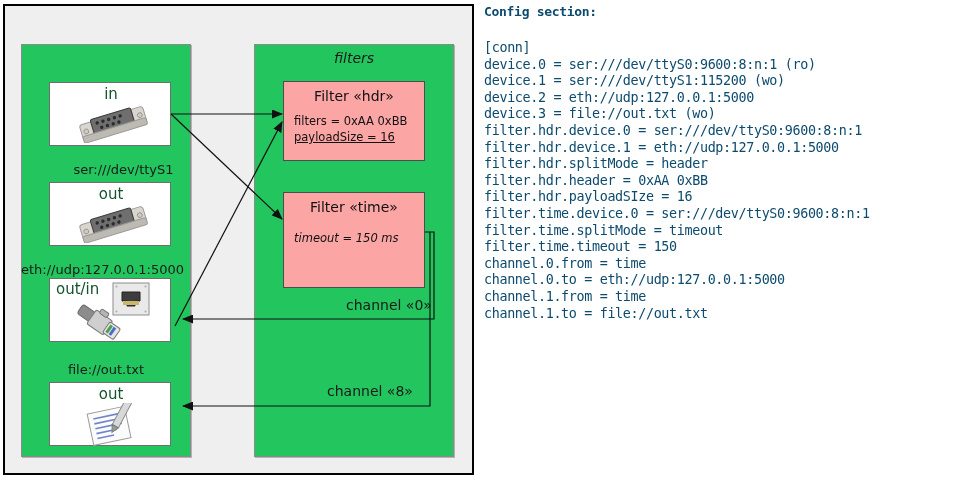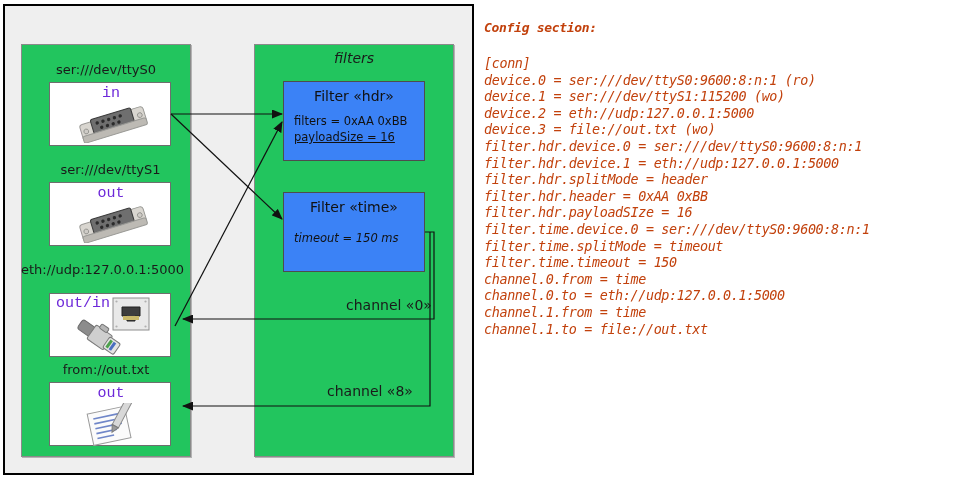--- a/index.html
+++ b/index.html
@@ -36,48 +36,47 @@
   
   .dev-label{
     position:absolute;text-align:center;font-size:13px;color:#1a1a1a;
     white-space:nowrap;
   }
   .dev-box{
     position:absolute;background:#fff;border:1px solid #6e6e6e;
     box-sizing:border-box;
   }
   .dev-dir{
-    position:absolute;font-size:15px;color:#6d28d9;white-space:nowrap;font-family:Liberation Mono, monospace;
+    position:absolute;font-size:15px;color:#14532d;white-space:nowrap;
   }
 
   
   .filter-box{
-    position:absolute;background:#3b82f6;border:1px solid #4d4d4d;
+    position:absolute;background:#fca5a5;border:1px solid #4d4d4d;
     box-sizing:border-box;
   }
   .filter-name{
     position:absolute;left:0;top:6px;width:100%;text-align:center;
     font-size:14px;color:#111;
   }
   .filter-prop{
     position:absolute;font-size:11.5px;color:#111;white-space:nowrap;
   }
 
   .chan-label{
     position:absolute;font-size:14px;color:#1a1a1a;white-space:nowrap;
   }
 
   
   .icon{position:absolute;}
 
   
   #config{
-    position:absolute;left:484px;top:20px;width:474px;
-    color:#c2410c;
-    font-style:italic;
+    position:absolute;left:484px;top:4px;width:474px;
+    color:#0c4a6e;
   }
   #config-heading{
     font-family:"DejaVu Sans Mono","Liberation Mono",monospace;
     font-size:13px;font-weight:bold;letter-spacing:-.3px;
   }
   #config-body{
     margin-top:21px;
     font-family:"DejaVu Sans Mono","Liberation Mono",monospace;
     font-size:13.4px;line-height:16.6px;white-space:pre;
     letter-spacing:-.35px;
@@ -91,21 +90,20 @@
 
 <div id="diagram">
 
 
   <div class="panel" id="devices-panel"></div>
 
   <div class="panel" id="filters-panel">
     <div class="panel-title">filters</div>
   </div>
 
-  <div class="dev-label" style="left:16px;top:56px;width:170px;">ser:///dev/ttyS0</div>
   <div class="dev-box" style="left:44px;top:76px;width:122px;height:64px;">
     <div class="dev-dir" style="left:0;top:2px;width:122px;text-align:center;">in</div>
     <span class="icon" style="left:24px;top:20px;width:80px;height:40px;">
       <svg width="80" height="40" viewBox="0 0 80 40">
         <g transform="rotate(-17 40 20)">
           <rect x="6" y="12" width="66" height="17" rx="3" fill="#d9d6d0" stroke="#9a9a96" stroke-width="1"></rect>
           <rect x="18" y="10" width="42" height="15" rx="2" fill="#6f6f6f" stroke="#3a3a3a" stroke-width="1"></rect>
           <g fill="#2b2b2b">
             <circle cx="24" cy="15" r="1.7"></circle>
               <circle cx="30" cy="15" r="1.7"></circle>
@@ -118,21 +116,21 @@
               <circle cx="45" cy="20.5" r="1.7"></circle>
           </g>
           <rect x="6" y="24" width="66" height="7" rx="2" fill="#bdbab4" stroke="#9a9a96" stroke-width="1"></rect>
           <circle cx="11" cy="20" r="2.4" fill="#cfccc7" stroke="#8c8c88" stroke-width="0.8"></circle>
           <circle cx="67" cy="20" r="2.4" fill="#cfccc7" stroke="#8c8c88" stroke-width="0.8"></circle>
         </g>
       </svg>
     </span>
   </div>
 
-  <div class="dev-label" style="left:3px;top:156px;width:205px;">ser:///dev/ttyS1</div>
+  <div class="dev-label" style="left:16px;top:156px;width:205px;">ser:///dev/ttyS1</div>
   <div class="dev-box" style="left:44px;top:176px;width:122px;height:64px;">
     <div class="dev-dir" style="left:0;top:2px;width:122px;text-align:center;">out</div>
     <span class="icon" style="left:24px;top:20px;width:80px;height:40px;">
       <svg width="80" height="40" viewBox="0 0 80 40">
         <g transform="rotate(-17 40 20)">
           <rect x="6" y="12" width="66" height="17" rx="3" fill="#d9d6d0" stroke="#9a9a96" stroke-width="1"></rect>
           <rect x="18" y="10" width="42" height="15" rx="2" fill="#6f6f6f" stroke="#3a3a3a" stroke-width="1"></rect>
           <g fill="#2b2b2b">
             <circle cx="24" cy="15" r="1.7"></circle>
               <circle cx="30" cy="15" r="1.7"></circle>
@@ -146,21 +144,21 @@
           </g>
           <rect x="6" y="24" width="66" height="7" rx="2" fill="#bdbab4" stroke="#9a9a96" stroke-width="1"></rect>
           <circle cx="11" cy="20" r="2.4" fill="#cfccc7" stroke="#8c8c88" stroke-width="0.8"></circle>
           <circle cx="67" cy="20" r="2.4" fill="#cfccc7" stroke="#8c8c88" stroke-width="0.8"></circle>
         </g>
       </svg>
     </span>
   </div>
 
   <div class="dev-label" style="left:16px;top:256px;width:154px;">eth://udp:127.0.0.1:5000</div>
-  <div class="dev-box" style="left:44px;top:287px;width:122px;height:64px;">
+  <div class="dev-box" style="left:44px;top:272px;width:122px;height:64px;">
     <div class="dev-dir" style="left:6px;top:1px;">out/in</div>
     <span class="icon" style="left:62px;top:3px;width:38px;height:34px;">
       <svg width="38" height="34" viewBox="0 0 38 34">
         <rect x="1" y="1" width="36" height="32" fill="#e9e9e9" stroke="#8e8e8e" stroke-width="1"></rect>
         <circle cx="4.5" cy="4.5" r="1.1" fill="#b0b0b0"></circle>
           <circle cx="33.5" cy="4.5" r="1.1" fill="#b0b0b0"></circle>
         <circle cx="4.5" cy="29.5" r="1.1" fill="#b0b0b0"></circle>
           <circle cx="33.5" cy="29.5" r="1.1" fill="#b0b0b0"></circle>
         <path d="M10 10 h18 v9 h-5 v5 h-8 v-5 h-5 z" fill="#3d3d3d" stroke="#222" stroke-width="1"></path>
         <rect x="11" y="19" width="16" height="4" fill="#c9b86a"></rect>
@@ -173,21 +171,21 @@
           <rect x="18" y="11" width="20" height="17" rx="2" fill="#cfcfcf" stroke="#7a7a7a" stroke-width="1"></rect>
           <rect x="36" y="13" width="13" height="13" rx="2" fill="#e4e4e4" stroke="#7a7a7a" stroke-width="1"></rect>
           <rect x="38" y="15" width="3" height="9" fill="#4da14d"></rect>
           <rect x="42" y="15" width="3" height="9" fill="#4a6fc0"></rect>
           <rect x="22" y="7" width="9" height="5" rx="1.5" fill="#b5b5b5" stroke="#777" stroke-width="1"></rect>
         </g>
       </svg>
     </span>
   </div>
 
-  <div class="dev-label" style="left:16px;top:356px;width:170px;">from://out.txt</div>
+  <div class="dev-label" style="left:16px;top:356px;width:170px;">file://out.txt</div>
   <div class="dev-box" style="left:44px;top:376px;width:122px;height:64px;">
     <div class="dev-dir" style="left:0;top:2px;width:122px;text-align:center;">out</div>
     <span class="icon" style="left:32px;top:20px;width:62px;height:44px;">
       <svg width="62" height="44" viewBox="0 0 62 44">
         <g transform="rotate(-12 31 22)">
           <rect x="8" y="6" width="38" height="32" fill="#fbfbfb" stroke="#9b9b9b" stroke-width="1"></rect>
           <g stroke="#6f86c8" stroke-width="1.6">
             <line x1="13" y1="12" x2="40" y2="12"></line>
             <line x1="13" y1="17" x2="40" y2="17"></line>
             <line x1="13" y1="22" x2="40" y2="22"></line>
@@ -202,21 +200,21 @@
       </svg>
     </span>
   </div>
 
   <div class="filter-box" style="left:278px;top:75px;width:142px;height:80px;">
     <div class="filter-name">Filter «hdr»</div>
     <div class="filter-prop" style="left:10px;top:32px;">filters = 0xAA 0xBB</div>
     <div class="filter-prop" style="left:10px;top:48px;text-decoration:underline;">payloadSize = 16</div>
   </div>
 
-  <div class="filter-box" style="left:278px;top:186px;width:142px;height:80px;">
+  <div class="filter-box" style="left:278px;top:186px;width:142px;height:96px;">
     <div class="filter-name">Filter «time»</div>
     <div class="filter-prop" style="left:10px;top:38px;font-style:italic;">timeout = 150 ms</div>
   </div>
 
   <div class="chan-label" style="left:341px;top:291px;">channel «0»</div>
   <div class="chan-label" style="left:322px;top:377px;">channel «8»</div>
 
   <svg class="edges">
     <defs>
       <marker id="ah" markerWidth="11" markerHeight="9" refX="10" refY="4.5" orient="auto" markerUnits="userSpaceOnUse">

